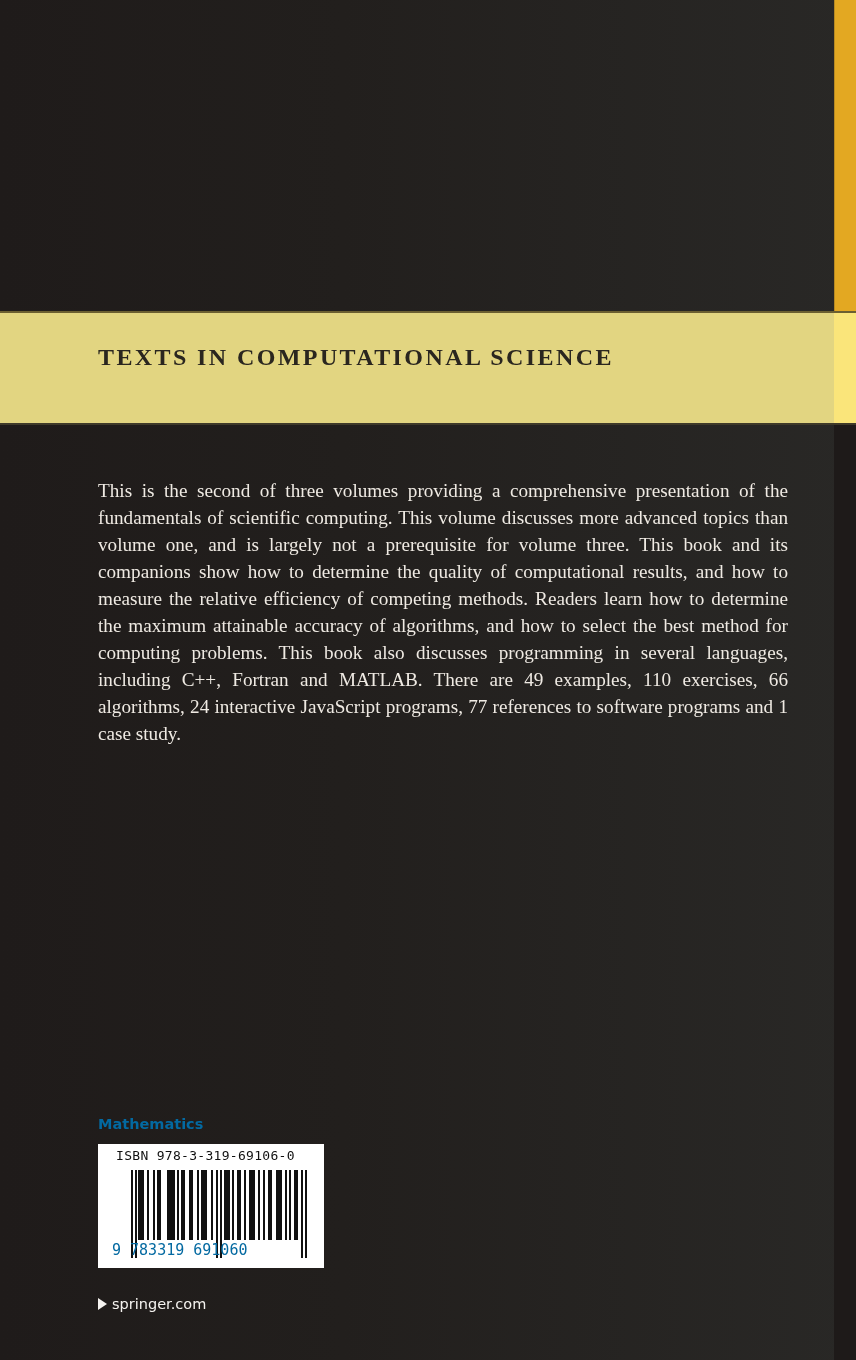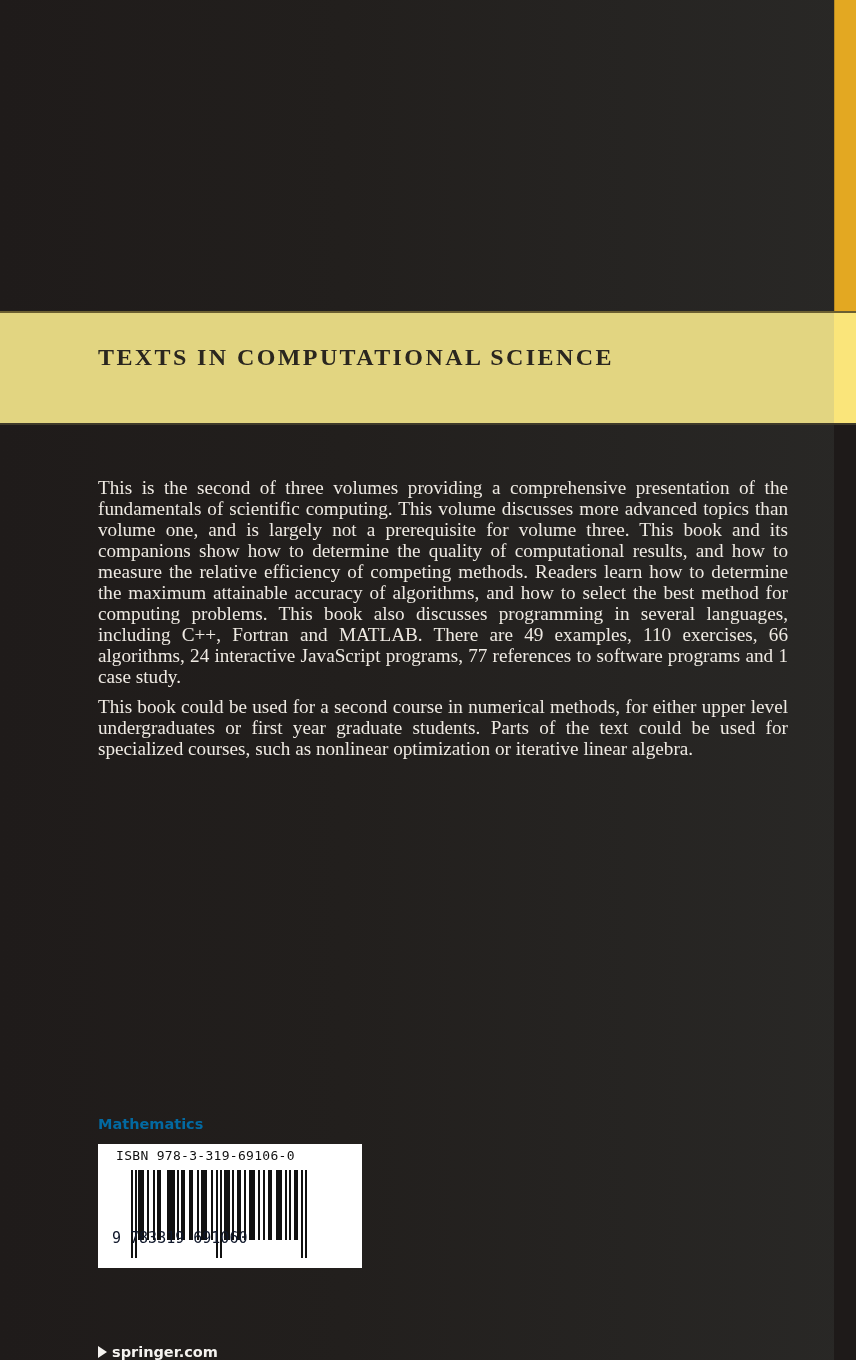--- a/index.html
+++ b/index.html
@@ -33,50 +33,50 @@
   }
   .series-title {
     position: absolute; left: 98px; top: 340px; margin: 0;
     font-family: "Liberation Serif", "DejaVu Serif", serif;
     font-weight: bold; font-size: 24px; letter-spacing: 2.4px;
     line-height: 35px; color: #2a261f; text-align: center;
   }
   .series-title span { display: block; }
   .blurb {
     position: absolute; left: 98px; top: 477px; width: 690px;
-    color: #efeae3; font-size: 19.2px; line-height: 21px;
+    color: #efeae3; font-size: 19.2px; line-height: 27px;
   }
   .blurb p { margin: 0 0 9px 0; text-align: justify; text-align-last: left; }
   .subject {
     position: absolute; left: 98px; top: 1116px;
     font-family: "DejaVu Sans", "Liberation Sans", sans-serif;
     font-size: 14.5px; color: #0369a1; font-weight: bold;
   }
   .barcode-box {
-    position: absolute; left: 98px; top: 1144px; width: 264px; height: 124px;
+    position: absolute; left: 98px; top: 1144px; width: 226px; height: 124px;
     background: #ffffff; box-sizing: border-box;
   }
   .isbn-text {
     position: absolute; left: 18px; top: 4px;
     font-family: "DejaVu Sans Mono", "Liberation Mono", monospace;
     font-size: 13px; letter-spacing: 0.3px; color: #111;
   }
   .bars {
     position: absolute; left: 33px; top: 26px; width: 180px; height: 88px;
   }
   .ean-digits {
-    position: absolute; left: 14px; top: 85px;
+    position: absolute; left: 14px; top: 97px;
     font-family: "DejaVu Sans Mono", "Liberation Mono", monospace;
-    font-size: 15px; color: #0f172a; white-space: pre;
+    font-size: 15px; color: #0369a1; white-space: pre;
   }
   .publisher-link {
-    position: absolute; left: 98px; top: 1344px;
+    position: absolute; left: 98px; top: 1296px;
     display: flex; align-items: center; gap: 3px;
     font-family: "DejaVu Sans", "Liberation Sans", sans-serif;
-    font-weight: bold; font-size: 14.5px; color: #f5f3f0; text-decoration: none;
+    font-weight: normal; font-size: 14.5px; color: #f5f3f0; text-decoration: none;
   }
   .publisher-link .arrow {
     width: 0; height: 0; border-top: 6px solid transparent;
     border-bottom: 6px solid transparent; border-left: 9px solid #f5f3f0;
     margin-right: 2px;
   }
 </style>
 </head>
 <body>
 
@@ -84,21 +84,20 @@
 <div class="accent-bar"></div>
 
 <div class="band"></div>
 <div class="band-edge"></div>
 <h1 class="series-title">
   <span>TEXTS IN COMPUTATIONAL SCIENCE</span>
 </h1>
 
 <div class="blurb">
   <p>This is the second of three volumes providing a comprehensive presentation of the fundamentals of scientific computing. This volume discusses more advanced topics than volume one, and is largely not a prerequisite for volume three. This book and its companions show how to determine the quality of computational results, and how to measure the relative efficiency of competing methods. Readers learn how to determine the maximum attainable accuracy of algorithms, and how to select the best method for computing problems. This book also discusses programming in several languages, including C++, Fortran and MATLAB. There are 49 examples, 110 exercises, 66 algorithms, 24 interactive JavaScript programs, 77 references to software programs and 1 case study.</p>
-  <p>This book could be used for a second course in numerical methods, for either upper level undergraduates or first year graduate students. Parts of the text could be used for specialized courses, such as nonlinear optimization or iterative linear algebra.</p>
 </div>
 
 <div class="subject">Mathematics</div>
 
 <div class="barcode-box">
   <div class="isbn-text">ISBN 978-3-319-69106-0</div>
   <svg class="bars" viewBox="0 0 180 88" preserveAspectRatio="none">
     <g fill="#111">
       <rect x="0" y="0" width="2" height="88"></rect>
       <rect x="4" y="0" width="2" height="88"></rect>

